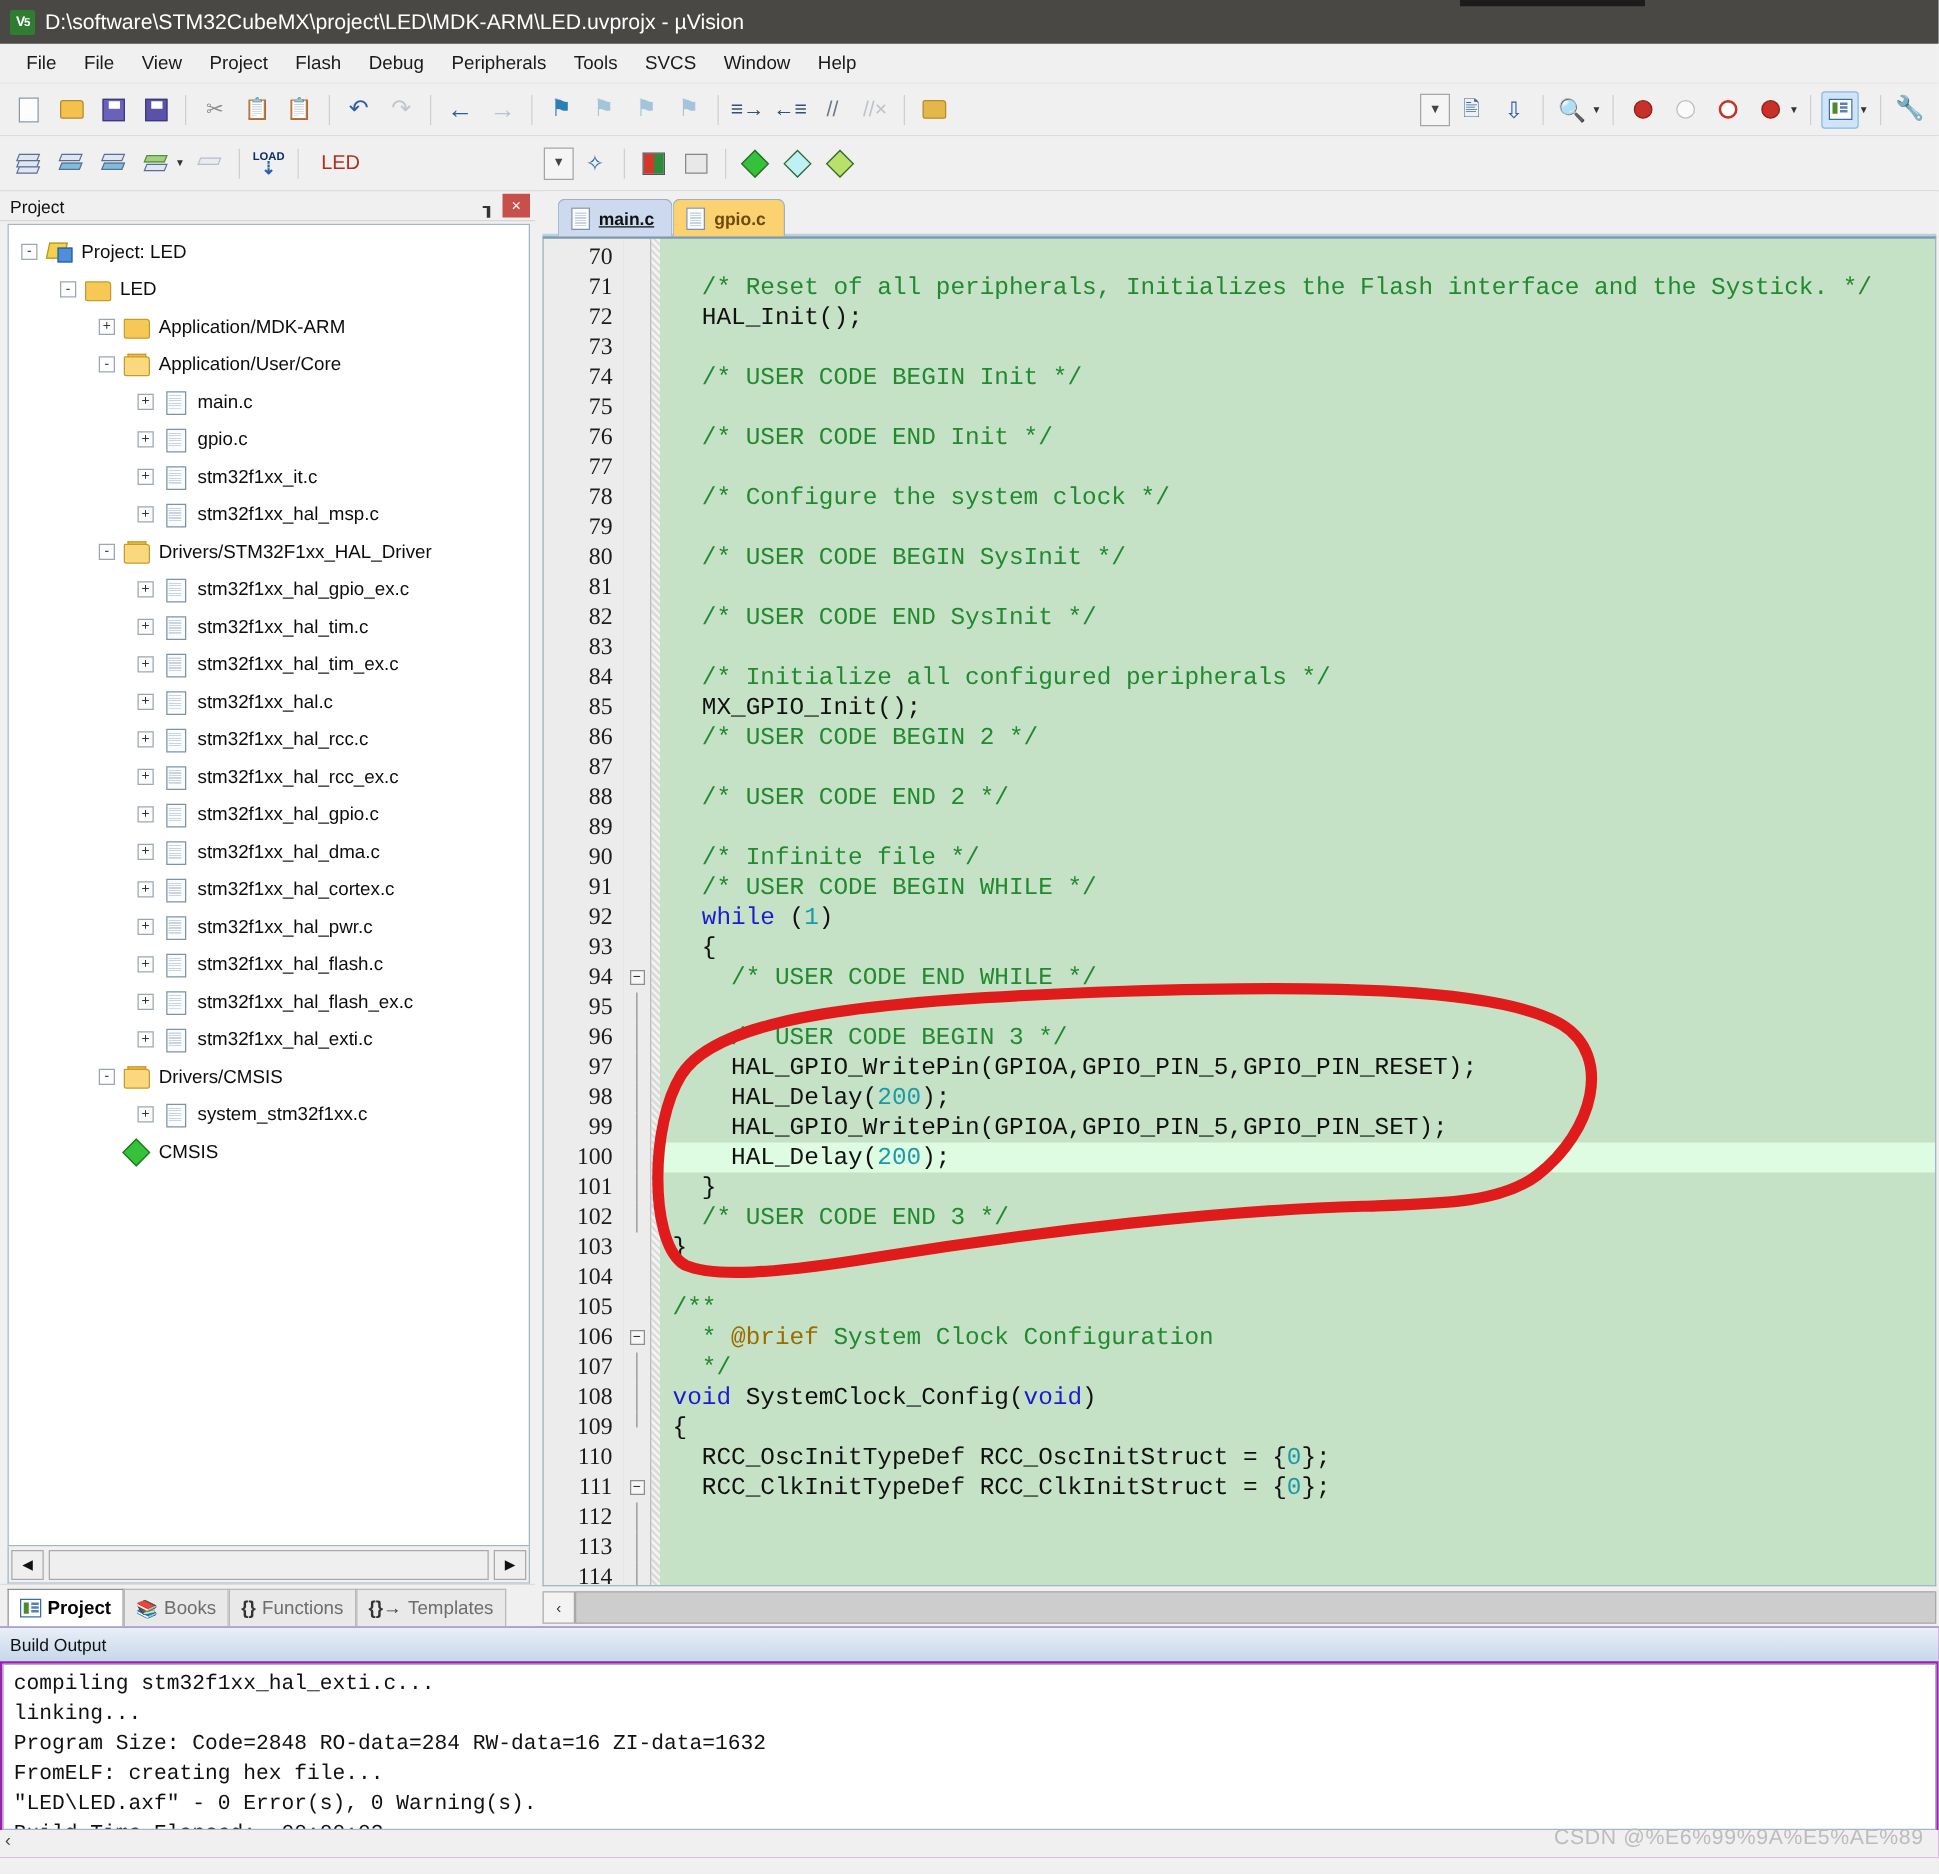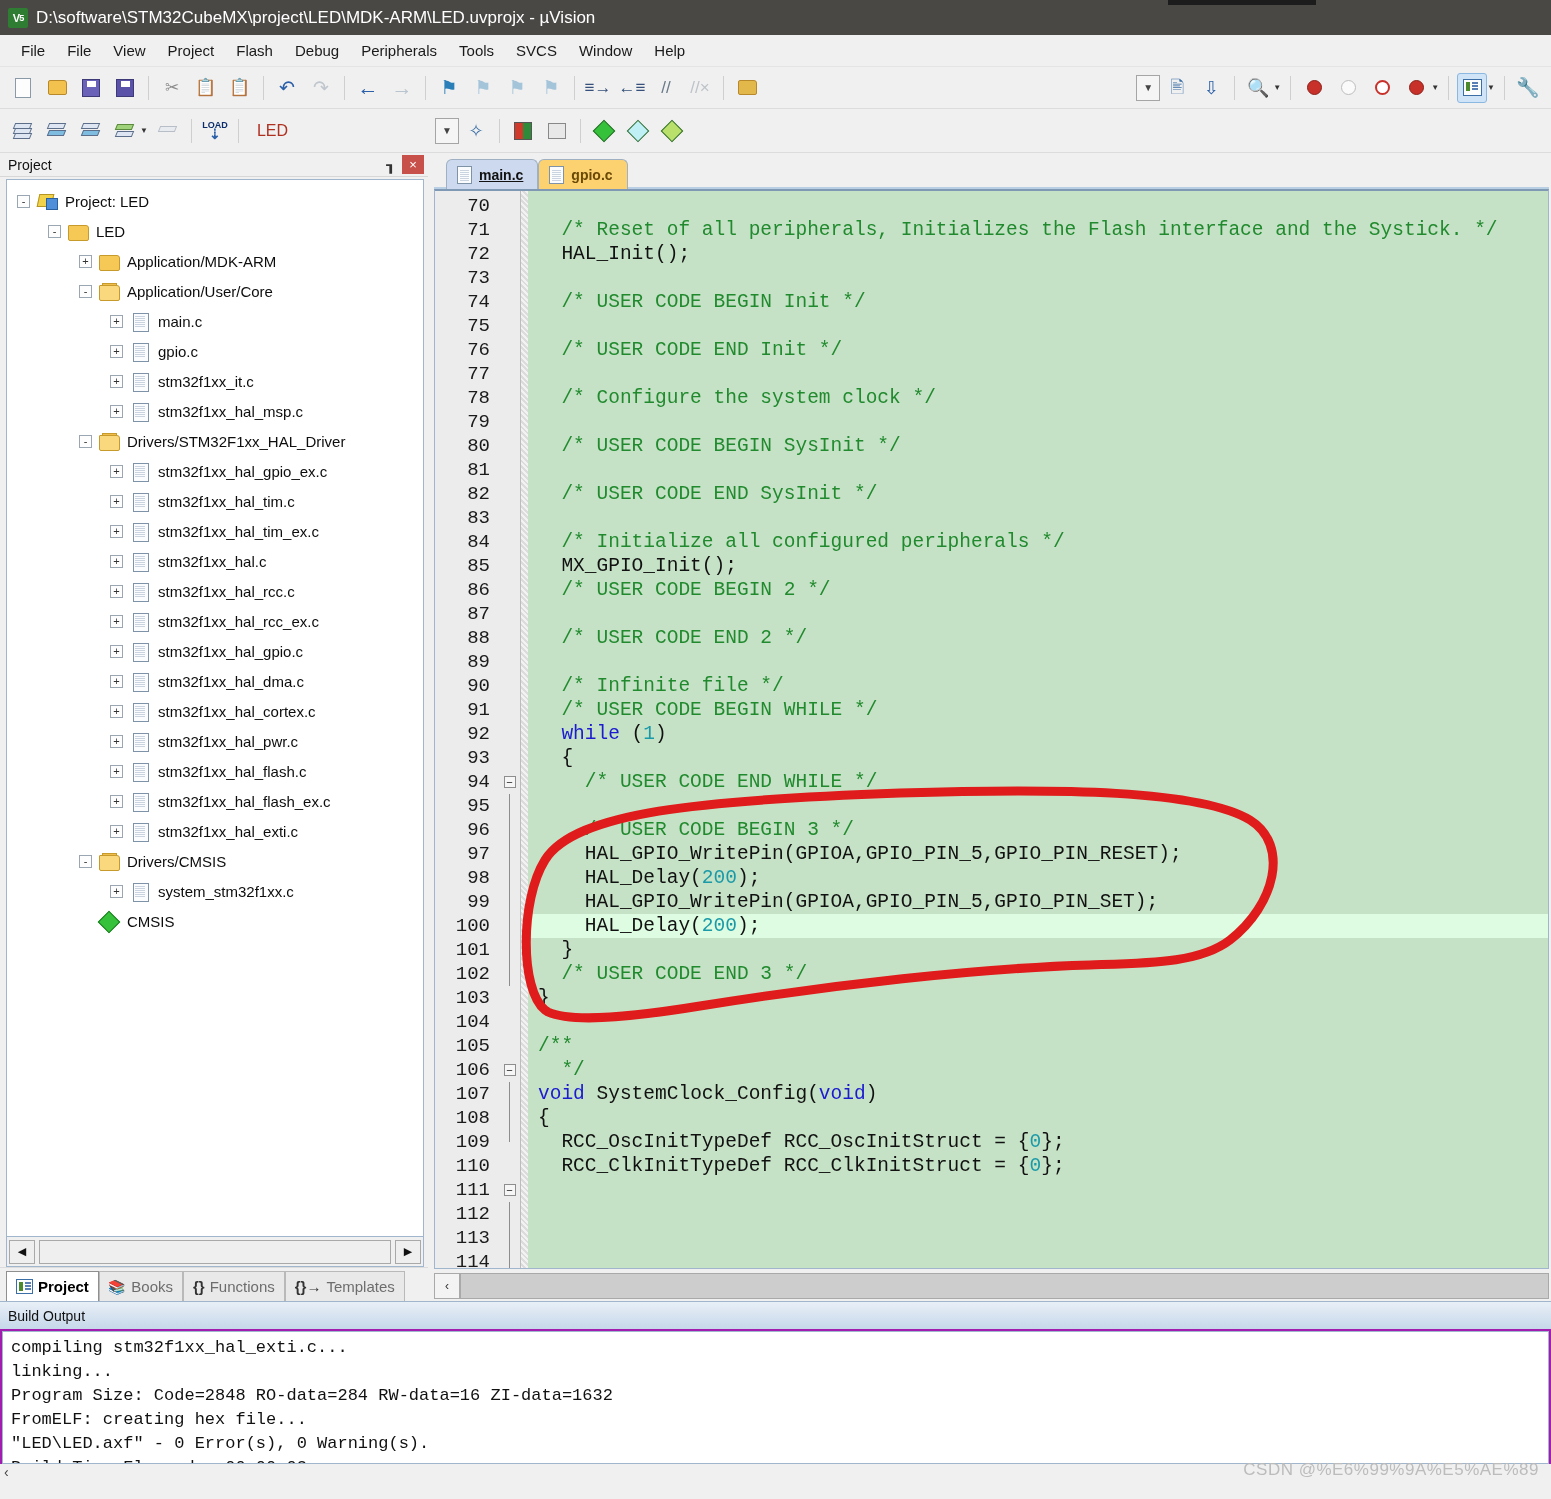--- a/index.html
+++ b/index.html
@@ -208,21 +208,21 @@
 
   #codearea {
     flex:1; background:#c6e2c6; border:1px solid #9fb6cc; border-top:2px solid #7f99b4;
     display:flex; overflow:hidden; position:relative;
   }
   #gutter {
     width: 64px; background:#ececec; flex:none;
     font-family:"Liberation Mono", monospace; font-size:19px; color:#1b1b1b;
     text-align:right; padding-top:3px; position:relative;
   }
-  #gutter .gl { height:24px; line-height:24px; padding-right:9px; }
+  #gutter .gl { height:24px; line-height:24px; padding-right:9px;font-family:Liberation Serif, serif; }
   #foldcol {
     width:22px; flex:none; background:#ececec; padding-top:3px;
     border-right:1px solid #bcbcbc;
     position:relative;
   }
   #foldcol .fl { height:24px; display:flex; align-items:center; justify-content:center; }
   .foldbox{ width:12px;height:12px;border:1px solid #8d8d8d;background:#f6f6f6;
             font-size:11px;line-height:9px;color:#222;display:flex;align-items:center;justify-content:center;}
   .foldline{ width:1px; height:24px; background:#8d8d8d; }
   #gutterbar { width:7px; flex:none; background:#e0e0e0;
@@ -807,20 +807,21 @@
           <div class="cl"><span class="cm">    /* USER CODE BEGIN 3 */</span></div>
           <div class="cl">    HAL_GPIO_WritePin(GPIOA,GPIO_PIN_5,GPIO_PIN_RESET);</div>
           <div class="cl">    HAL_Delay(<span class="num">200</span>);</div>
           <div class="cl">    HAL_GPIO_WritePin(GPIOA,GPIO_PIN_5,GPIO_PIN_SET);</div>
           <div class="cl hl">    HAL_Delay(<span class="num">200</span>);</div>
           <div class="cl">  }</div>
           <div class="cl"><span class="cm">  /* USER CODE END 3 */</span></div>
           <div class="cl">}</div>
           <div class="cl">&nbsp;</div>
           <div class="cl"><span class="cm">/**</span></div>
+          <div class="cl"><span class="cm">  * <span class="anno">@brief</span> System Clock Configuration</span></div>
           <div class="cl"><span class="cm">  */</span></div>
           <div class="cl"><span class="kw">void</span> SystemClock_Config(<span class="kw">void</span>)</div>
           <div class="cl">{</div>
           <div class="cl">  RCC_OscInitTypeDef RCC_OscInitStruct = {<span class="num">0</span>};</div>
           <div class="cl">  RCC_ClkInitTypeDef RCC_ClkInitStruct = {<span class="num">0</span>};</div>
           <div class="cl">&nbsp;</div>
         </div>
     </div>
 
     <div id="hscroll-ed">

